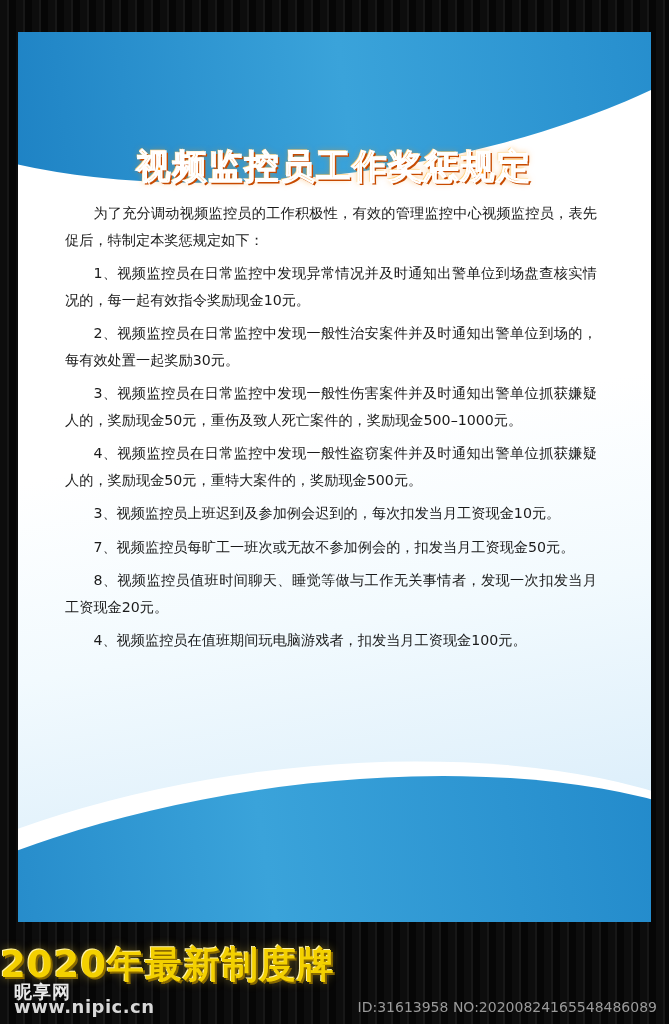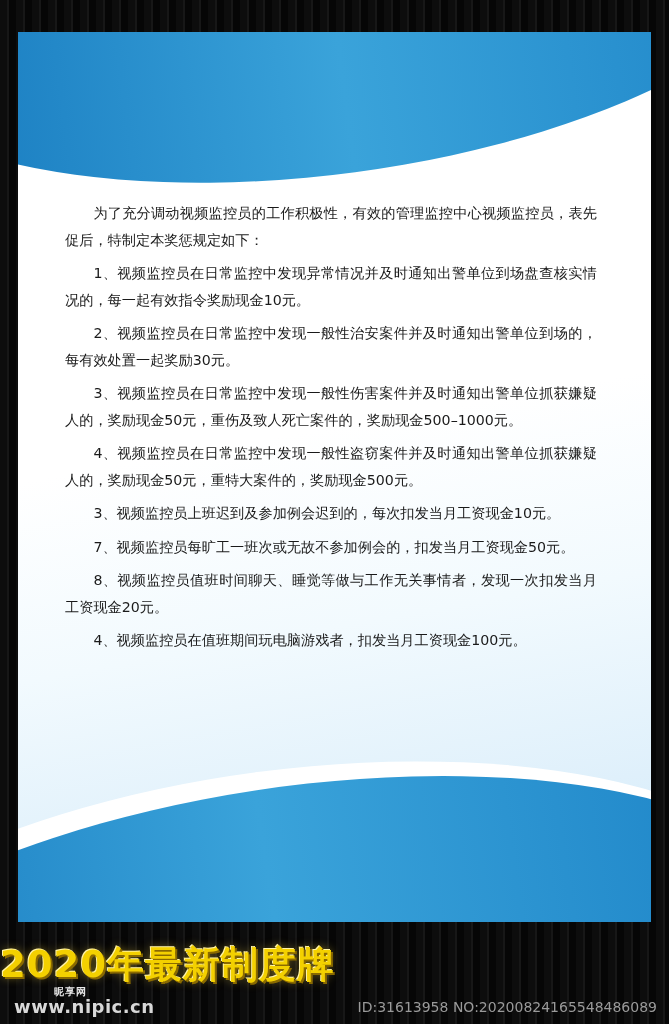--- a/index.html
+++ b/index.html
@@ -174,25 +174,24 @@
   .watermark {
     position: absolute;
     left: 14px;
     bottom: 10px;
     color: #cfcfcf;
     font-size: 12px;
     line-height: 15px;
     font-family: "DejaVu Sans", sans-serif;
   }
   .watermark .wm-cn {
-    font-size: 10px;
+    font-size: 18px;
     font-weight: bold;
     color: #e8e8e8;
     letter-spacing: 1px;
-    margin-left: 40px;
   }
   .watermark .wm-url {
     font-size: 18px;
     color: #d8d8d8;
     letter-spacing: .5px;
     font-weight: bold;
   }
   .id-code {
     position: absolute;
     right: 12px;
@@ -215,20 +214,21 @@
     <div class="swoosh sw-top-white"></div>
     <div class="swoosh sw-top-blue2"></div>
 
     <div class="swoosh sw-bot-lightblue"></div>
     <div class="swoosh sw-bot-blue"></div>
     <div class="swoosh sw-bot-yellow"></div>
     <div class="swoosh sw-bot-white"></div>
     <div class="swoosh sw-bot-blue2"></div>
 
     <div class="content">
+      <div class="title">视频监控员工作奖惩规定</div>
 
       <div class="body-text">
         <p>为了充分调动视频监控员的工作积极性，有效的管理监控中心视频监控员，表先促后，特制定本奖惩规定如下：</p>
         <p>1、视频监控员在日常监控中发现异常情况并及时通知出警单位到场盘查核实情况的，每一起有效指令奖励现金10元。</p>
         <p>2、视频监控员在日常监控中发现一般性治安案件并及时通知出警单位到场的，每有效处置一起奖励30元。</p>
         <p>3、视频监控员在日常监控中发现一般性伤害案件并及时通知出警单位抓获嫌疑人的，奖励现金50元，重伤及致人死亡案件的，奖励现金500–1000元。</p>
         <p>4、视频监控员在日常监控中发现一般性盗窃案件并及时通知出警单位抓获嫌疑人的，奖励现金50元，重特大案件的，奖励现金500元。</p>
         <p>3、视频监控员上班迟到及参加例会迟到的，每次扣发当月工资现金10元。</p>
         <p>7、视频监控员每旷工一班次或无故不参加例会的，扣发当月工资现金50元。</p>
         <p>8、视频监控员值班时间聊天、睡觉等做与工作无关事情者，发现一次扣发当月工资现金20元。</p>

